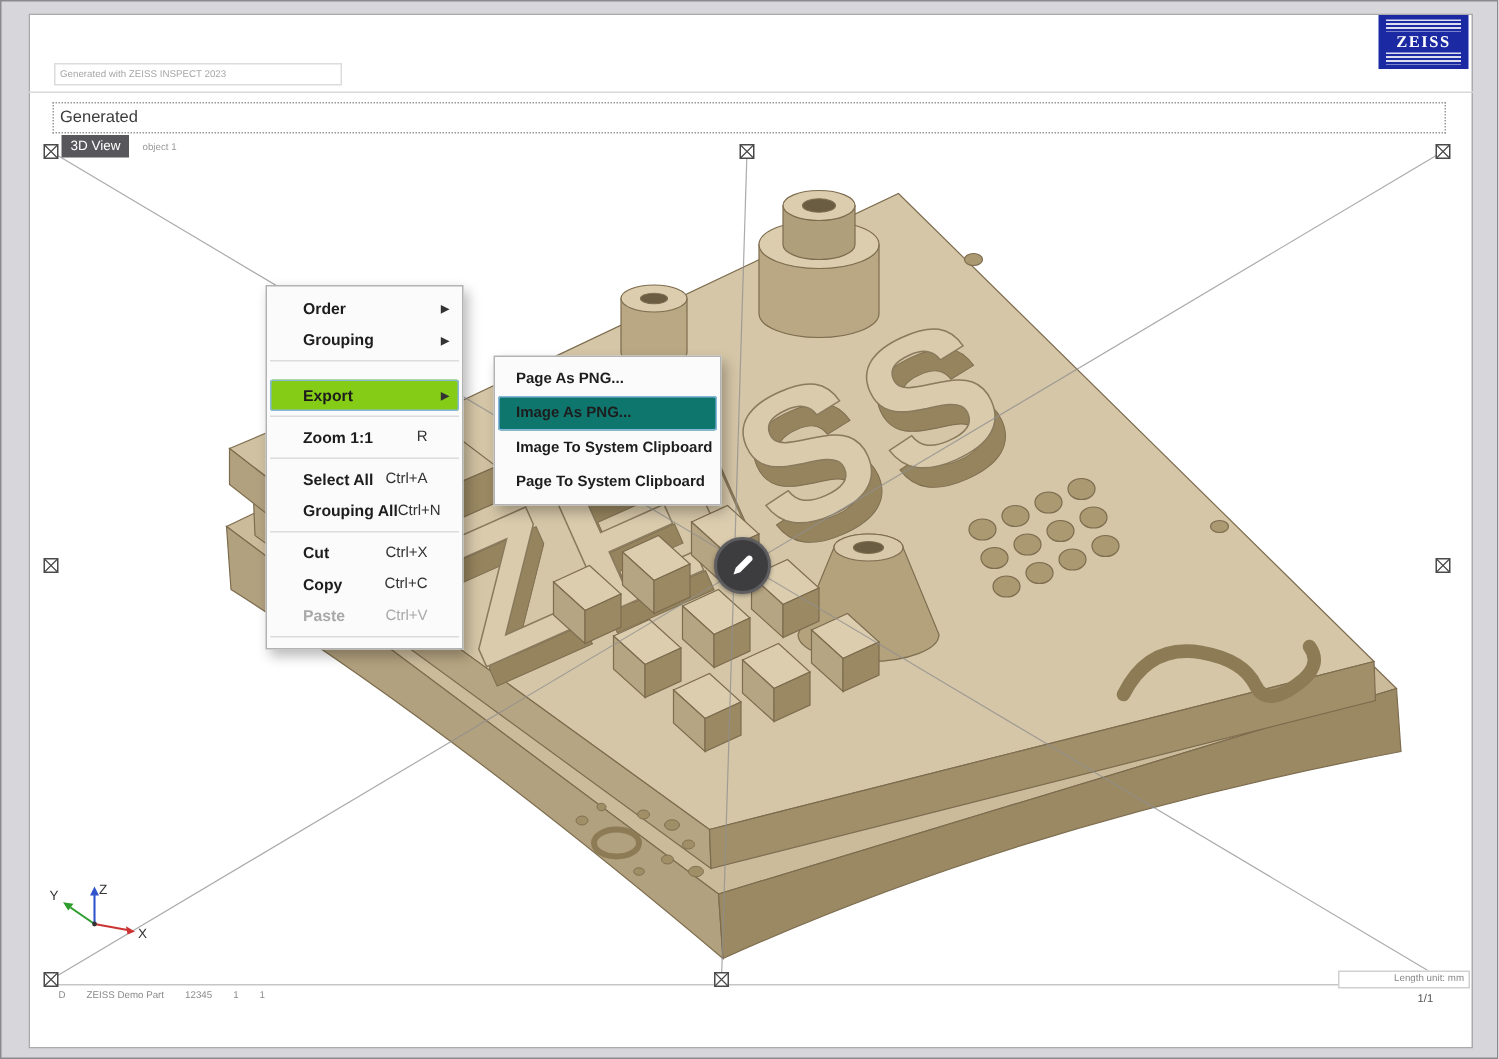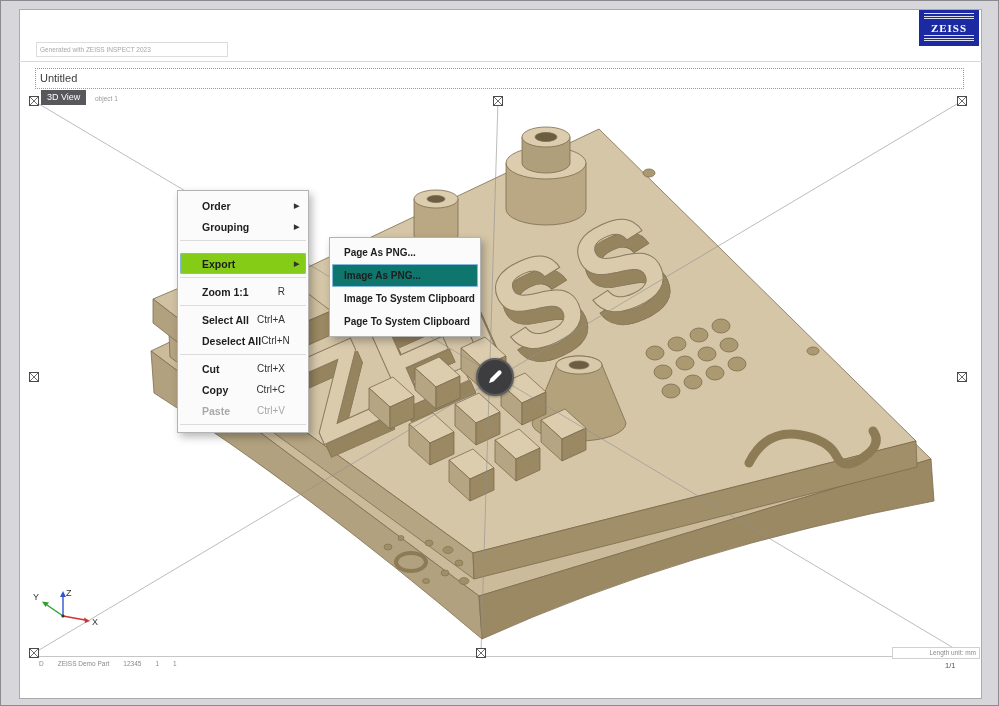--- a/index.html
+++ b/index.html
@@ -130,21 +130,21 @@
 
   <div class="logo">
     <div class="stripes top"></div>
     <span class="logo-text">ZEISS</span>
     <div class="stripes bottom"></div>
   </div>
 
   <div class="header-rule"></div>
 
   <div class="title-box">
-    <span>Untitled</span>
+    <span>Generated</span>
   </div>
 
   <div class="view-tag">
     <span>3D View</span>
   </div>
   <span class="obj-label">object 1</span>
 
   <svg class="scene" viewBox="0 0 999 706">
     <defs>
       <g id="cube">
@@ -308,21 +308,21 @@
     </div>
     <div class="sep"></div>
     <div class="mi">
       <span class="ico"></span>
       <span class="lbl">Select All</span>
       <span class="sc">Ctrl+A</span>
       <span class="arr"></span>
     </div>
     <div class="mi">
       <span class="ico"></span>
-      <span class="lbl">Deselect All</span>
+      <span class="lbl">Grouping All</span>
       <span class="sc">Ctrl+N</span>
       <span class="arr"></span>
     </div>
     <div class="sep"></div>
     <div class="mi">
       <span class="ico"></span>
       <span class="lbl">Cut</span>
       <span class="sc">Ctrl+X</span>
       <span class="arr"></span>
     </div>

